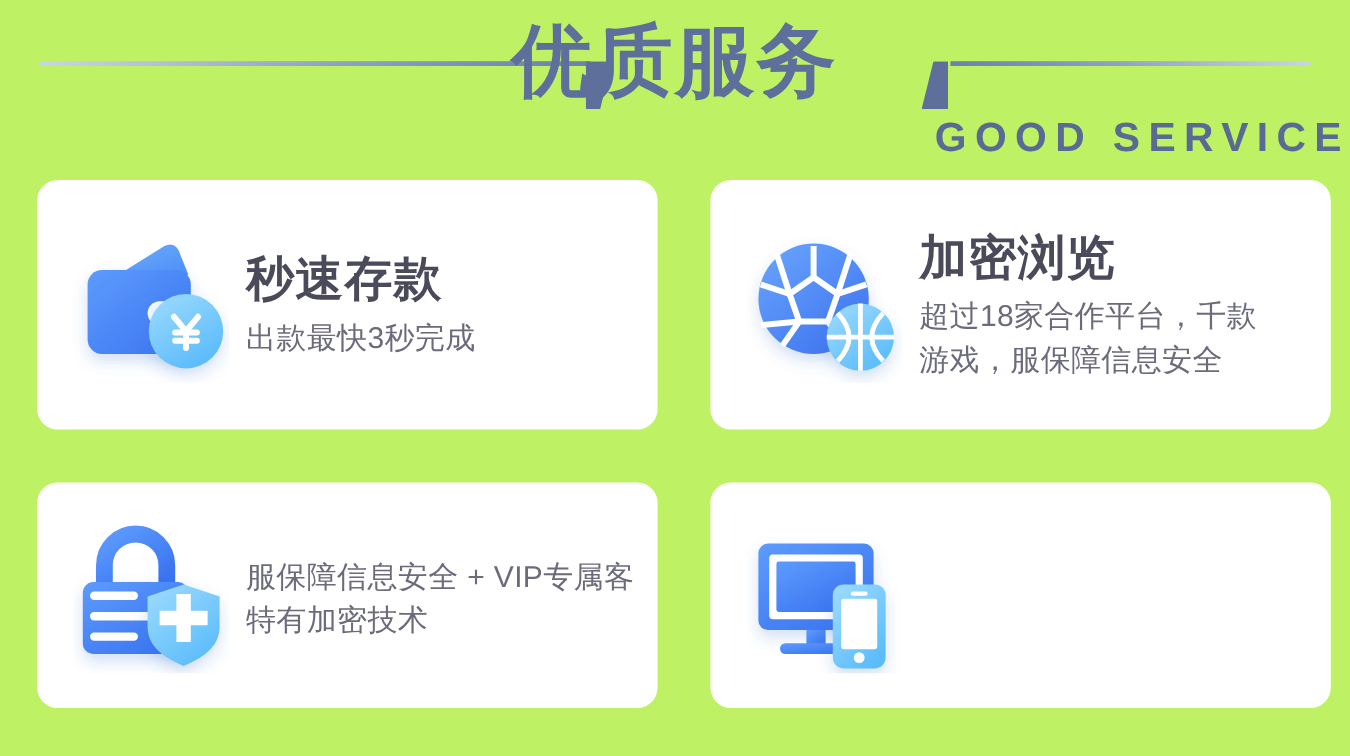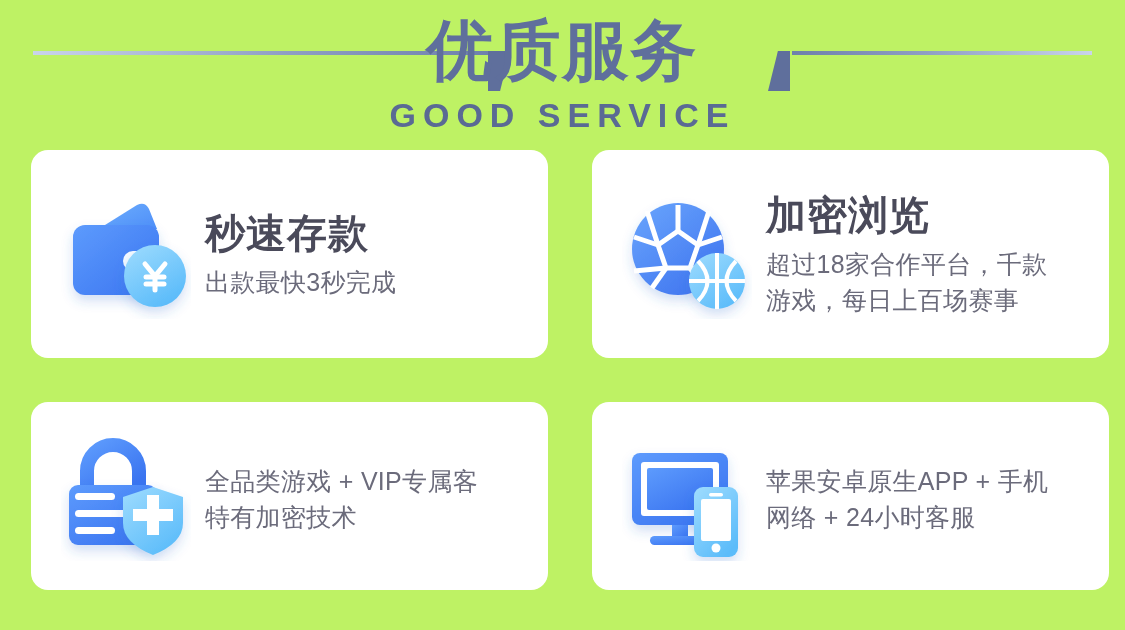--- a/index.html
+++ b/index.html
@@ -28,21 +28,21 @@
 
   .title-cn {
     position:absolute; top:8px; left:0; width:1125px;
     text-align:center;
     font-size:66px; font-weight:bold; color:#5f6f9c;
     letter-spacing:2px; line-height:84px;
     font-family:"Liberation Sans","DejaVu Sans",sans-serif;
   }
   .title-en {
     position:absolute; top:96px; left:0; width:1125px;
-    text-align:center;
+    text-align:right;
     font-size:34px; font-weight:bold; color:#5a6a94;
     letter-spacing:7px; line-height:38px;
   }
 
   
   .grid {
     position:absolute; top:150px; left:31px;
     width:1063px; height:504px;
     display:grid;
     grid-template-columns:517px 517px;
@@ -169,21 +169,21 @@
             <path d="M67 92 L123 92"></path>
             <path d="M76 72 Q95 92 76 112"></path>
             <path d="M114 72 Q95 92 114 112"></path>
           </g>
         </svg>
       </div>
       <div class="card-text">
         <div class="card-title">加密浏览</div>
         <div class="card-sub">
           <span>超过18家合作平台，千款</span>
-          <span>游戏，每日上百场赛事</span>
+          <span>游戏，服保障信息安全</span>
         </div>
       </div>
     </div>
 
     <div class="card">
       <div class="card-icon">
         <svg viewBox="0 0 130 130" xmlns="http://www.w3.org/2000/svg">
           <defs>
             <linearGradient id="l1" x1="0" y1="0" x2="0.8" y2="1">
               <stop offset="0" stop-color="#5d9bfd"></stop>
@@ -203,21 +203,21 @@
             <rect x="14" y="62" width="40" height="7" rx="3.5"></rect>
             <rect x="14" y="79" width="52" height="7" rx="3.5"></rect>
             <rect x="14" y="96" width="40" height="7" rx="3.5"></rect>
           </g>
           <path d="M92 56 L122 66 V92 q0 20 -30 32 q-30 -12 -30 -32 V66 Z" fill="url(#l2)" filter="url(#sh3)"></path>
           <path d="M85 78 h14 v-14 h12 v14 h14 v12 h-14 v14 h-12 v-14 h-14 z" transform="translate(-13,0)" fill="#ffffff"></path>
         </svg>
       </div>
       <div class="card-text">
         <div class="card-sub">
-          <span>全品类游戏 + VIP专属客</span>
+          <span>服保障信息安全 + VIP专属客</span>
           <span>特有加密技术</span>
         </div>
       </div>
     </div>
 
     <div class="card">
       <div class="card-icon">
         <svg viewBox="0 0 130 130" xmlns="http://www.w3.org/2000/svg">
           <defs>
             <linearGradient id="m1" x1="0" y1="0" x2="0.8" y2="1">
@@ -237,21 +237,17 @@
           <rect x="25" y="37" width="66" height="42" rx="2" fill="url(#m1)"></rect>
           <rect x="50" y="94" width="16" height="14" fill="url(#m1)"></rect>
           <rect x="28" y="105" width="60" height="9" rx="4.5" fill="url(#m1)"></rect>
           <rect x="72" y="56" width="44" height="70" rx="9" fill="url(#m2)" filter="url(#sh4)"></rect>
           <rect x="79" y="68" width="30" height="42" rx="2" fill="#ffffff"></rect>
           <rect x="87" y="62" width="14" height="3.5" rx="1.75" fill="#ffffff"></rect>
           <circle cx="94" cy="117" r="4.5" fill="#ffffff"></circle>
         </svg>
       </div>
       <div class="card-text">
-        <div class="card-sub">
-          <span>苹果安卓原生APP + 手机</span>
-          <span>网络 + 24小时客服</span>
-        </div>
       </div>
     </div>
 
   </div>
 </div>
 
 </body></html>

